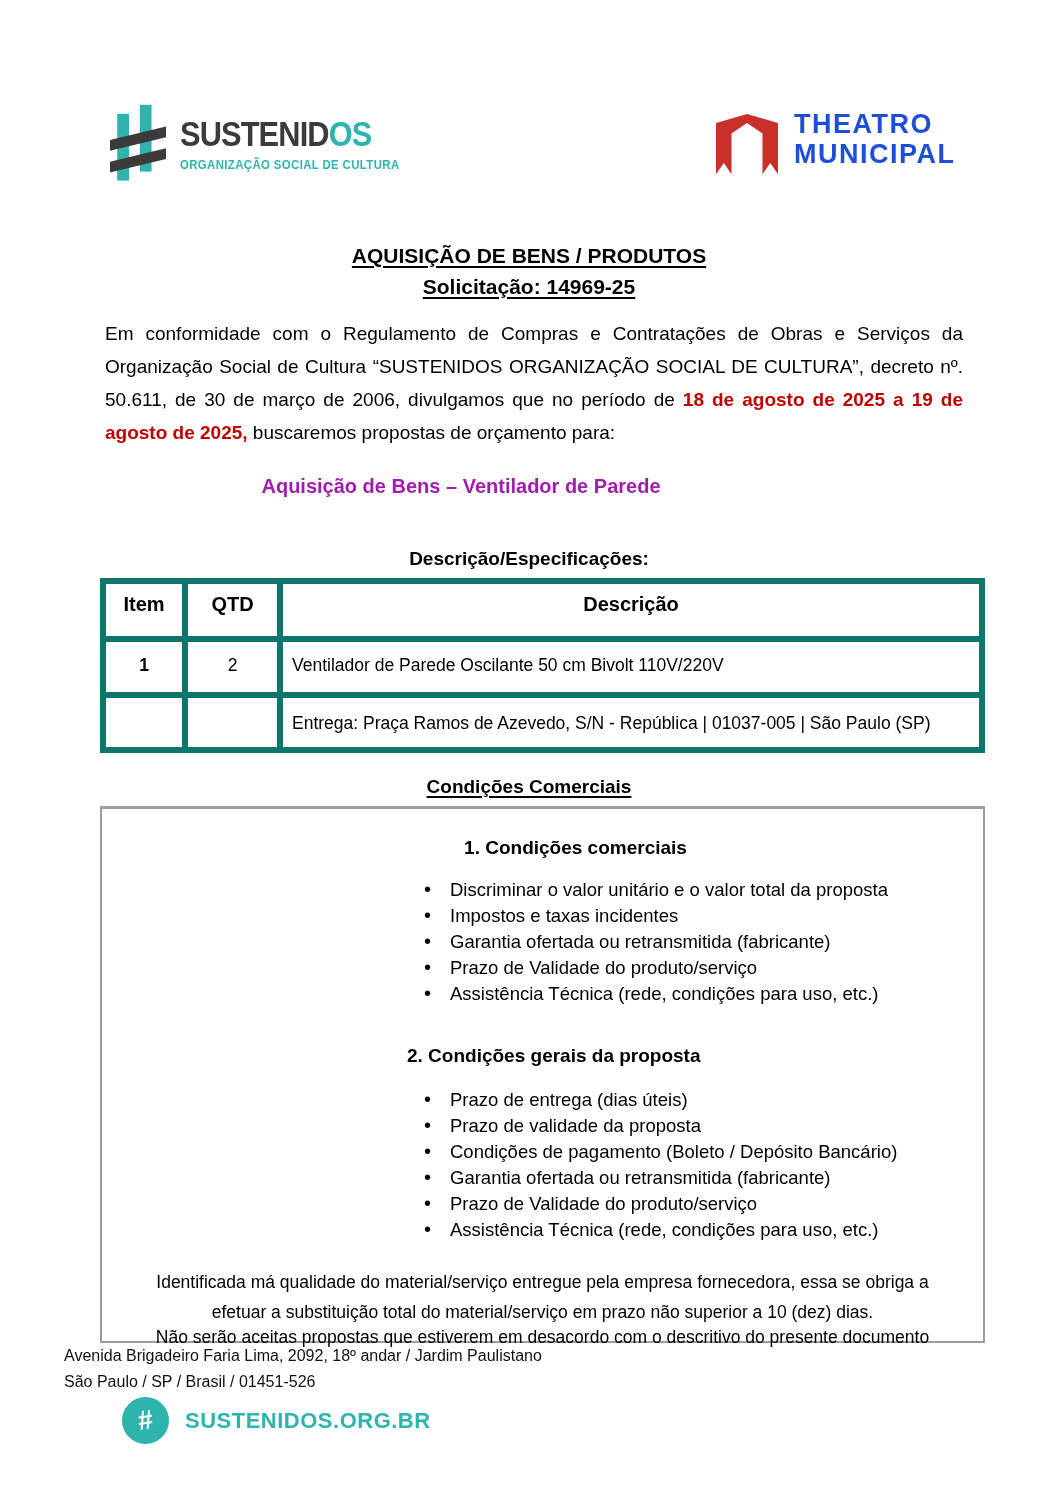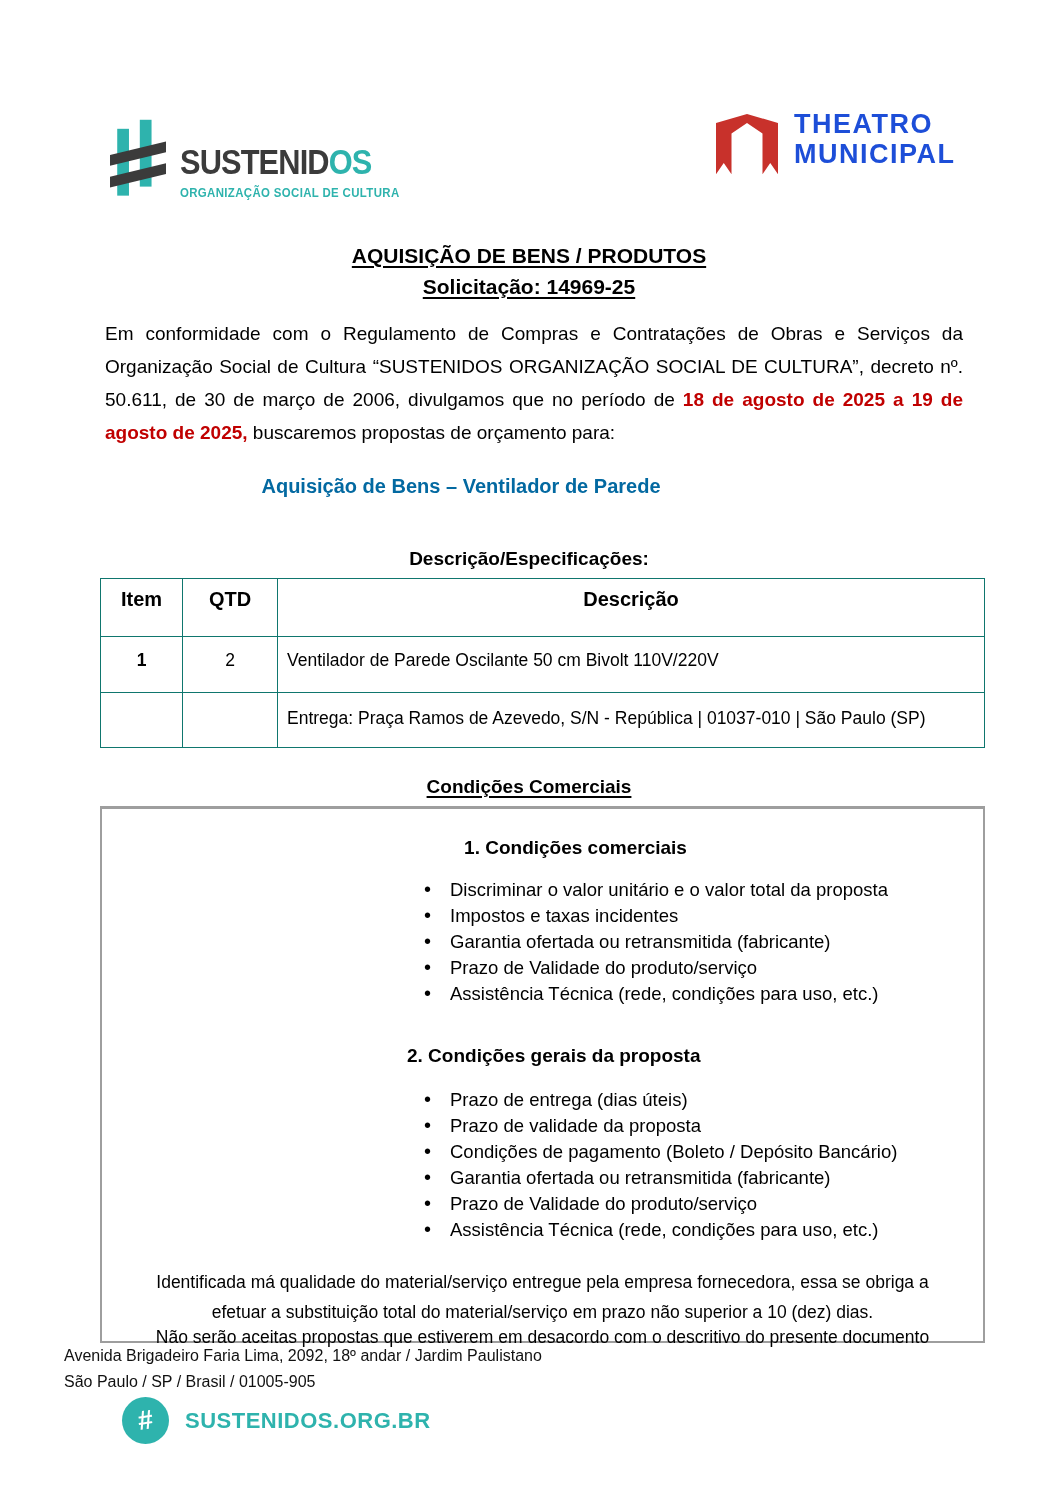--- a/index.html
+++ b/index.html
@@ -8,21 +8,21 @@
     position:relative;
     width:1058px; height:1497px;
     margin:0 auto;
     background:#ffffff;
     font-family:"Liberation Sans", sans-serif;
     color:#000;
     overflow:hidden;
   }
 
   
-  .sust-logo { position:absolute; left:110px; top:110px; display:flex; align-items:flex-end; }
+  .sust-logo { position:absolute; left:110px; top:95px; display:flex; align-items:center; }
   .sust-hash { width:56px; height:90px; }
   .sust-text { margin-left:14px; margin-top:8px; transform:scaleX(0.88); transform-origin:left top; }
   .sust-word { font-size:35px; font-weight:700; letter-spacing:-1px; color:#3b3b3b; line-height:1; white-space:nowrap; }
   .sust-word .accent { color:#2eb3ad; }
   .sust-tag { font-size:13px; font-weight:700; color:#2eb3ad; letter-spacing:0.4px; margin-top:6px; white-space:nowrap; }
 
   .theatro-logo { position:absolute; left:716px; top:104px; display:flex; align-items:flex-start; }
   .theatro-arch { width:62px; height:82px; }
   .theatro-text { margin-left:16px; margin-top:6px; font-weight:700; font-size:27px; letter-spacing:1.5px; line-height:1.1; color:#1d4ed8; white-space:nowrap; }
 
@@ -31,27 +31,27 @@
     font-size:21px; font-weight:700; line-height:31px; }
   .doc-title .u { text-decoration:underline; text-decoration-thickness:2px; text-underline-offset:3px; }
 
   
   .intro { position:absolute; left:105px; top:317px; width:858px;
     font-size:19px; line-height:33px; text-align:justify; color:#000; }
   .intro .hl { color:#c00000; font-weight:700; }
 
   
   .subject { position:absolute; left:0; top:475px; width:922px; text-align:center;
-    font-size:20px; font-weight:700; color:#0369a1; }
+    font-size:20px; font-weight:700; color:#a21caf; }
   .spec { position:absolute; left:0; top:548px; width:1058px; text-align:center;
     font-size:19px; font-weight:700; }
 
   
   .items { position:absolute; left:100px; top:578px; width:885px; border-collapse:collapse; }
-  .items th, .items td { border:1px solid #0f766e; vertical-align:top; }
+  .items th, .items td { border:6px solid #0f766e; vertical-align:top; }
   .items th { font-size:20px; font-weight:700; padding-top:9px; height:58px; text-align:center; }
   .items td { font-size:17.5px; padding-top:13px; }
   .items .r1 td { height:56px; }
   .items .r2 td { height:55px; padding-top:15px; }
   .col-item { width:82px; }
   .col-qtd  { width:95px; }
   .cell-c { text-align:center; }
   .cell-item { font-size:19px; font-weight:700; }
   .cell-desc { padding-left:9px; padding-right:8px;margin-top:32px; }
 
@@ -133,21 +133,21 @@
       <th>Descrição</th>
     </tr>
     <tr class="r1">
       <td class="cell-c cell-item">1</td>
       <td class="cell-c">2</td>
       <td class="cell-desc">Ventilador de Parede Oscilante 50 cm Bivolt 110V/220V</td>
     </tr>
     <tr class="r2">
       <td class="cell-c"></td>
       <td class="cell-c"></td>
-      <td class="cell-desc">Entrega: Praça Ramos de Azevedo, S/N - República | 01037-010 | São Paulo (SP)</td>
+      <td class="cell-desc">Entrega: Praça Ramos de Azevedo, S/N - República | 01037-005 | São Paulo (SP)</td>
     </tr>
   </tbody>
     </table>
 
   <div class="cond-heading">Condições Comerciais</div>
 
   <div class="cond-box">
     <div class="cond-s1-title">1. Condições comerciais</div>
     <ul class="cond-list">
       <li>Discriminar o valor unitário e o valor total da proposta</li>
@@ -164,21 +164,21 @@
       <li>Garantia ofertada ou retransmitida (fabricante)</li>
       <li>Prazo de Validade do produto/serviço</li>
       <li>Assistência Técnica (rede, condições para uso, etc.)</li>
     </ul>
     <div class="cond-note1">Identificada má qualidade do material/serviço entregue pela empresa fornecedora, essa se obriga a efetuar a substituição total do material/serviço em prazo não superior a 10 (dez) dias.</div>
     <div class="cond-note2">Não serão aceitas propostas que estiverem em desacordo com o descritivo do presente documento</div>
   </div>
 
   <div class="footer-address">
     <div>Avenida Brigadeiro Faria Lima, 2092, 18º andar / Jardim Paulistano</div>
-    <div>São Paulo / SP / Brasil / 01005-905</div>
+    <div>São Paulo / SP / Brasil / 01451-526</div>
   </div>
   <div class="footer-brand">
     <div class="hash-circle">
         <span>#</span>
       </div>
     <div class="footer-site">SUSTENIDOS.ORG.BR</div>
   </div>
 
 </div>
 

